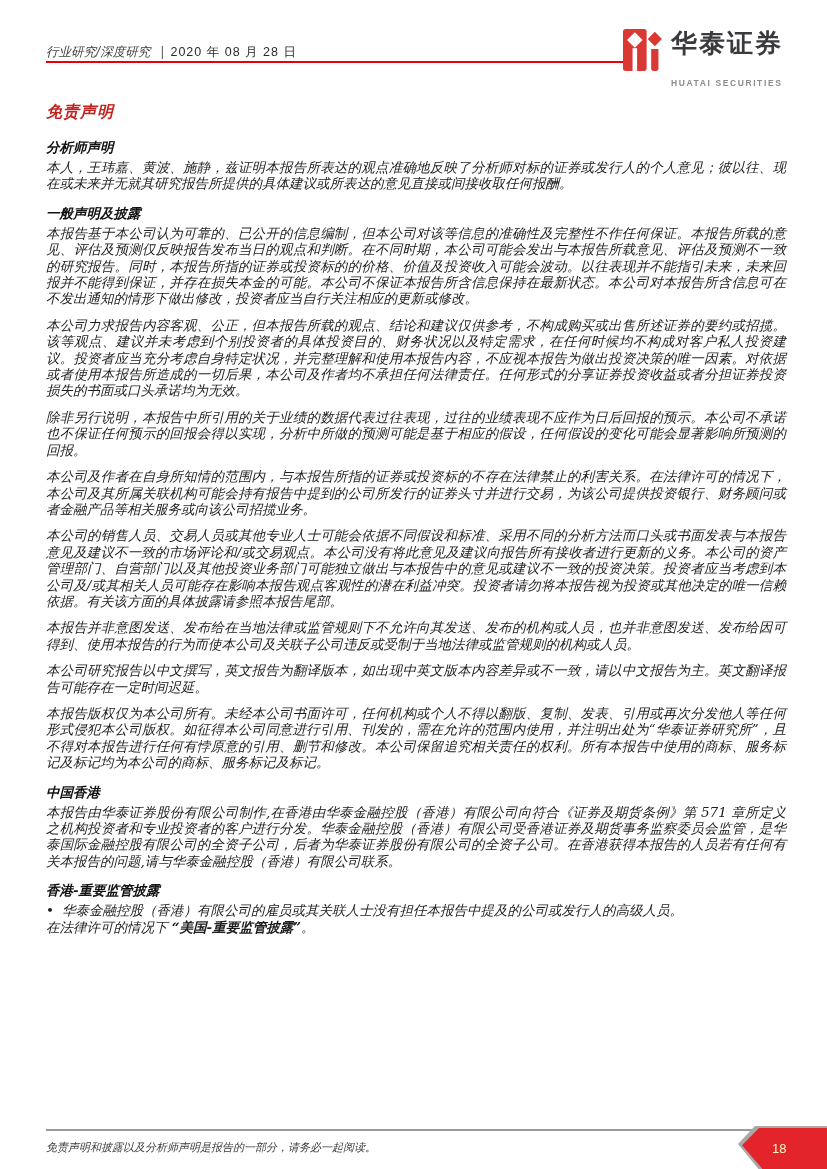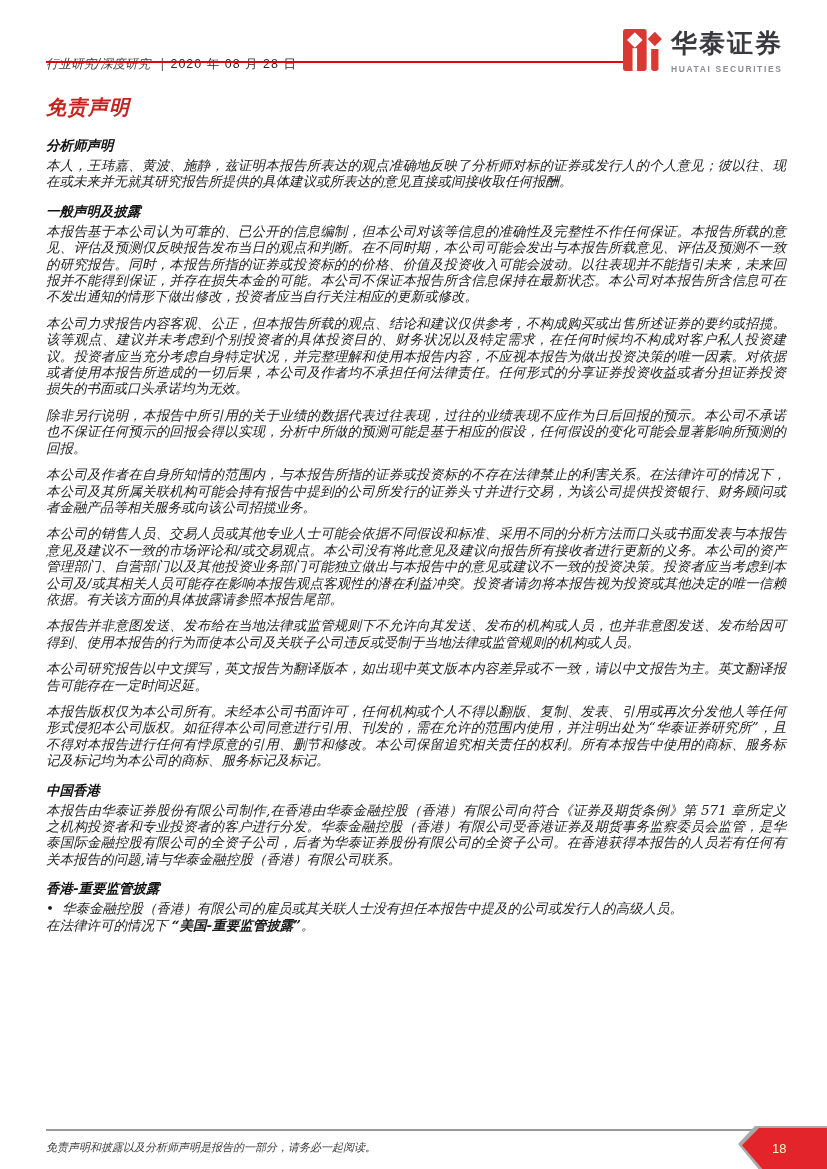--- a/index.html
+++ b/index.html
@@ -5,21 +5,21 @@
   html,body { margin:0; padding:0; background:#ffffff; }
   .page {
     position:relative; width:827px; height:1169px; margin:0 auto;
     background:#ffffff; overflow:hidden;
     font-family:"DejaVu Serif","Liberation Serif",serif;
     color:#1a1a1a;
   }
 
   
   .header-left {
-    position:absolute; left:46px; top:56px; white-space:nowrap;
+    position:absolute; left:46px; top:44px; white-space:nowrap;
     font-size:12.5px; color:#3d3d3d; font-style:italic;
   }
   .header-left .sep { margin:0 6px 0 10px; color:#555; font-style:normal; }
   .header-left .date {
     font-family:"Liberation Sans","DejaVu Sans",sans-serif;
     font-style:normal; color:#2b2b2b; letter-spacing:1px;
   }
   .header-rule {
     position:absolute; left:46px; top:61px; width:582px; height:2px;
     background:#e60012;
@@ -28,30 +28,30 @@
     position:absolute; right:44px; top:28px; display:flex; align-items:flex-start;
   }
   .brand-icon { width:40px; height:44px; margin-right:8px; }
   .brand-text { display:flex; flex-direction:column; }
   .brand-cn {
     font-family:"Liberation Sans","DejaVu Sans",sans-serif;
     font-size:26px; font-weight:bold; color:#3a3a3e; letter-spacing:2px; line-height:30px;
   }
   .brand-en {
     font-family:"Liberation Sans","DejaVu Sans",sans-serif;
-    font-size:8.5px; font-weight:bold; color:#8b8c90; letter-spacing:1.6px; margin-top:6px;
+    font-size:8.5px; font-weight:bold; color:#8b8c90; letter-spacing:1.6px; margin-top:20px;
   }
 
   
   .doc-body {
     position:absolute; left:46px; top:86px; width:740px;
   }
   .doc-title {
-    color:#c32420; font-size:20px; font-weight:bold; font-style:italic;
-    letter-spacing:1px; margin:8px 0 16px 0;
+    color:#c32420; font-size:16px; font-weight:bold; font-style:italic;
+    letter-spacing:1px; margin:16px 0 16px 0;
   }
   .sec-heading {
     font-size:13.5px; font-weight:bold; font-style:italic;
     margin:13px 0 2px 0; color:#111;
   }
   .sec-heading.first { margin-top:13px; }
   .para {
     font-size:13.5px; line-height:16.4px; text-align:justify;
     font-style:italic; margin:0 0 10px 0; color:#1c1c1c;
   }

